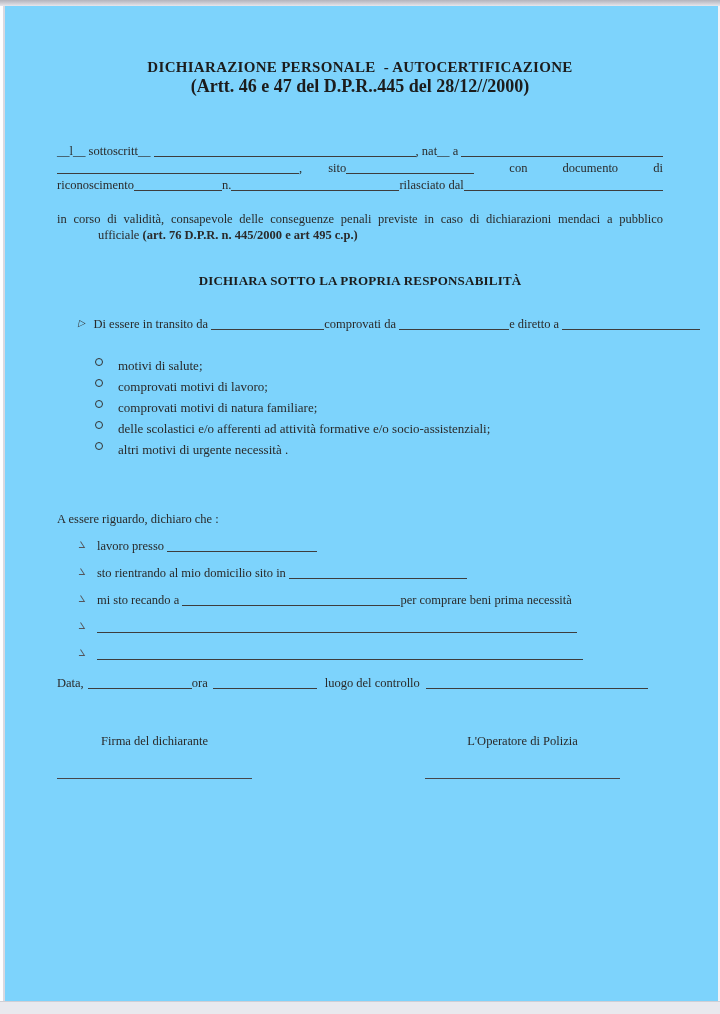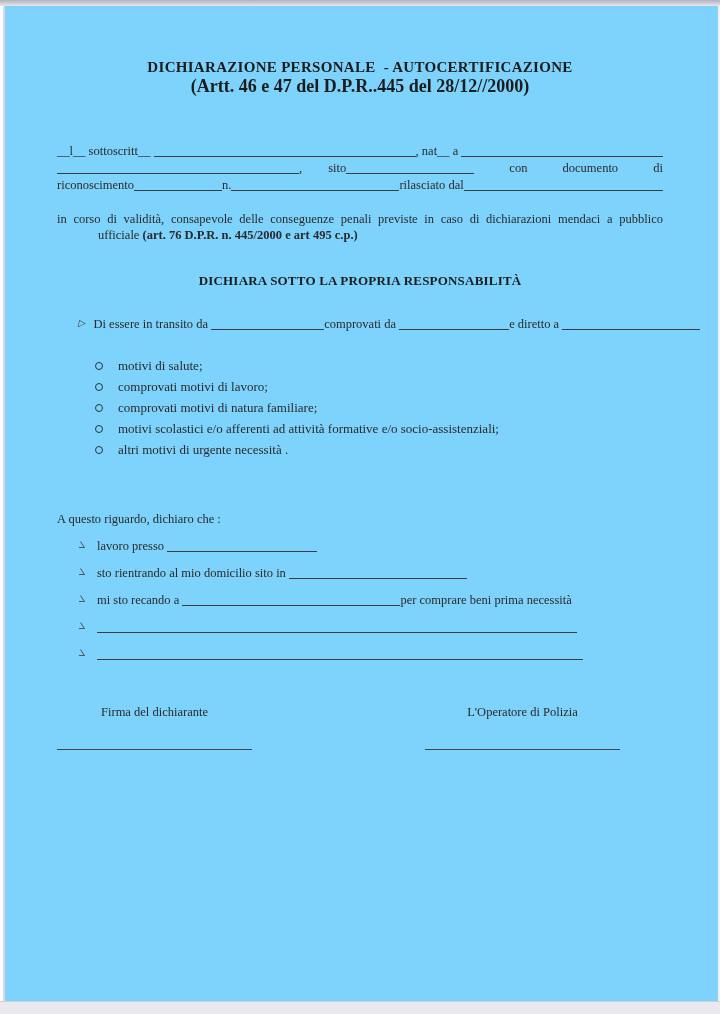--- a/index.html
+++ b/index.html
@@ -39,21 +39,21 @@
   .decl-heading { margin-top:30px; text-align:center; font-weight:bold; font-size:13px;
     letter-spacing:.2px; color:#1c1c1c; }
 
   .transit { display:flex; align-items:flex-end; height:16px; margin-top:27px;
     margin-left:21px; margin-right:-37px; }
   .arrow { transform:skewX(-12deg) scale(.85); display:inline-block; font-size:11px;
     margin-right:7px; margin-bottom:1px; color:#333;
     font-family:"DejaVu Sans",sans-serif; }
 
   .motivi { margin-top:26px; margin-left:38px; }
-  .motivo { display:flex; align-items:center; height:15px; margin-bottom:6px; font-size:13px; }
+  .motivo { display:flex; height:15px; margin-bottom:6px; font-size:13px; }
   .circle { width:8px; height:8px; border:1.2px solid #333; border-radius:50%;
     margin-right:15px; flex:0 0 auto; }
 
   .riguardo { margin-top:54px; height:16px; }
 
   .ditems { margin-top:13px; }
   .ditem { display:flex; align-items:flex-end; height:14px; margin-bottom:13px; margin-left:19px; }
   .dbullet { transform:scaleX(-1); display:inline-block; font-size:9px; color:#55555a;
     width:10px; margin-right:11px; margin-bottom:1px;
     font-family:"DejaVu Sans",sans-serif; }
@@ -139,29 +139,29 @@
       <div class="motivo">
         <span class="circle"></span>
         <span>comprovati motivi di lavoro;</span>
       </div>
       <div class="motivo">
         <span class="circle"></span>
         <span>comprovati motivi di natura familiare;</span>
       </div>
       <div class="motivo">
         <span class="circle"></span>
-        <span>motivi scolastici e/o afferenti ad attività formative e/o socio-assistenziali;</span>
+        <span>delle scolastici e/o afferenti ad attività formative e/o socio-assistenziali;</span>
       </div>
       <div class="motivo">
         <span class="circle"></span>
         <span>altri motivi di urgente necessità .</span>
       </div>
     </div>
 
-    <div class="riguardo">A questo riguardo, dichiaro che :</div>
+    <div class="riguardo">A essere riguardo, dichiaro che :</div>
 
     <div class="ditems">
       <div class="ditem">
         <span class="dbullet">∠</span>
         <span class="txt">lavoro presso </span>
         <span class="bl" style="width:150px"></span>
       </div>
       <div class="ditem">
         <span class="dbullet">∠</span>
         <span class="txt">sto rientrando al mio domicilio sito in </span>
@@ -176,20 +176,28 @@
       <div class="ditem">
         <span class="dbullet">∠</span>
         <span class="bl" style="width:480px"></span>
       </div>
       <div class="ditem">
         <span class="dbullet">∠</span>
         <span class="bl" style="width:486px"></span>
       </div>
     </div>
 
+    <div class="datarow">
+      <span class="txt">Data,</span>
+      <span class="bl" style="width:104px; margin-left:4px"></span>
+      <span class="txt">ora</span>
+      <span class="bl" style="width:104px; margin-left:5px"></span>
+      <span class="txt" style="margin-left:8px">luogo del controllo</span>
+      <span class="bl grow1" style="margin-left:6px"></span>
+    </div>
 
     <div class="sigs">
       <div class="sig-col">
         <div>Firma del dichiarante</div>
         <div class="sig-line"></div>
       </div>
       <div class="sig-col right">
         <div>L'Operatore di Polizia</div>
         <div class="sig-line"></div>
       </div>

